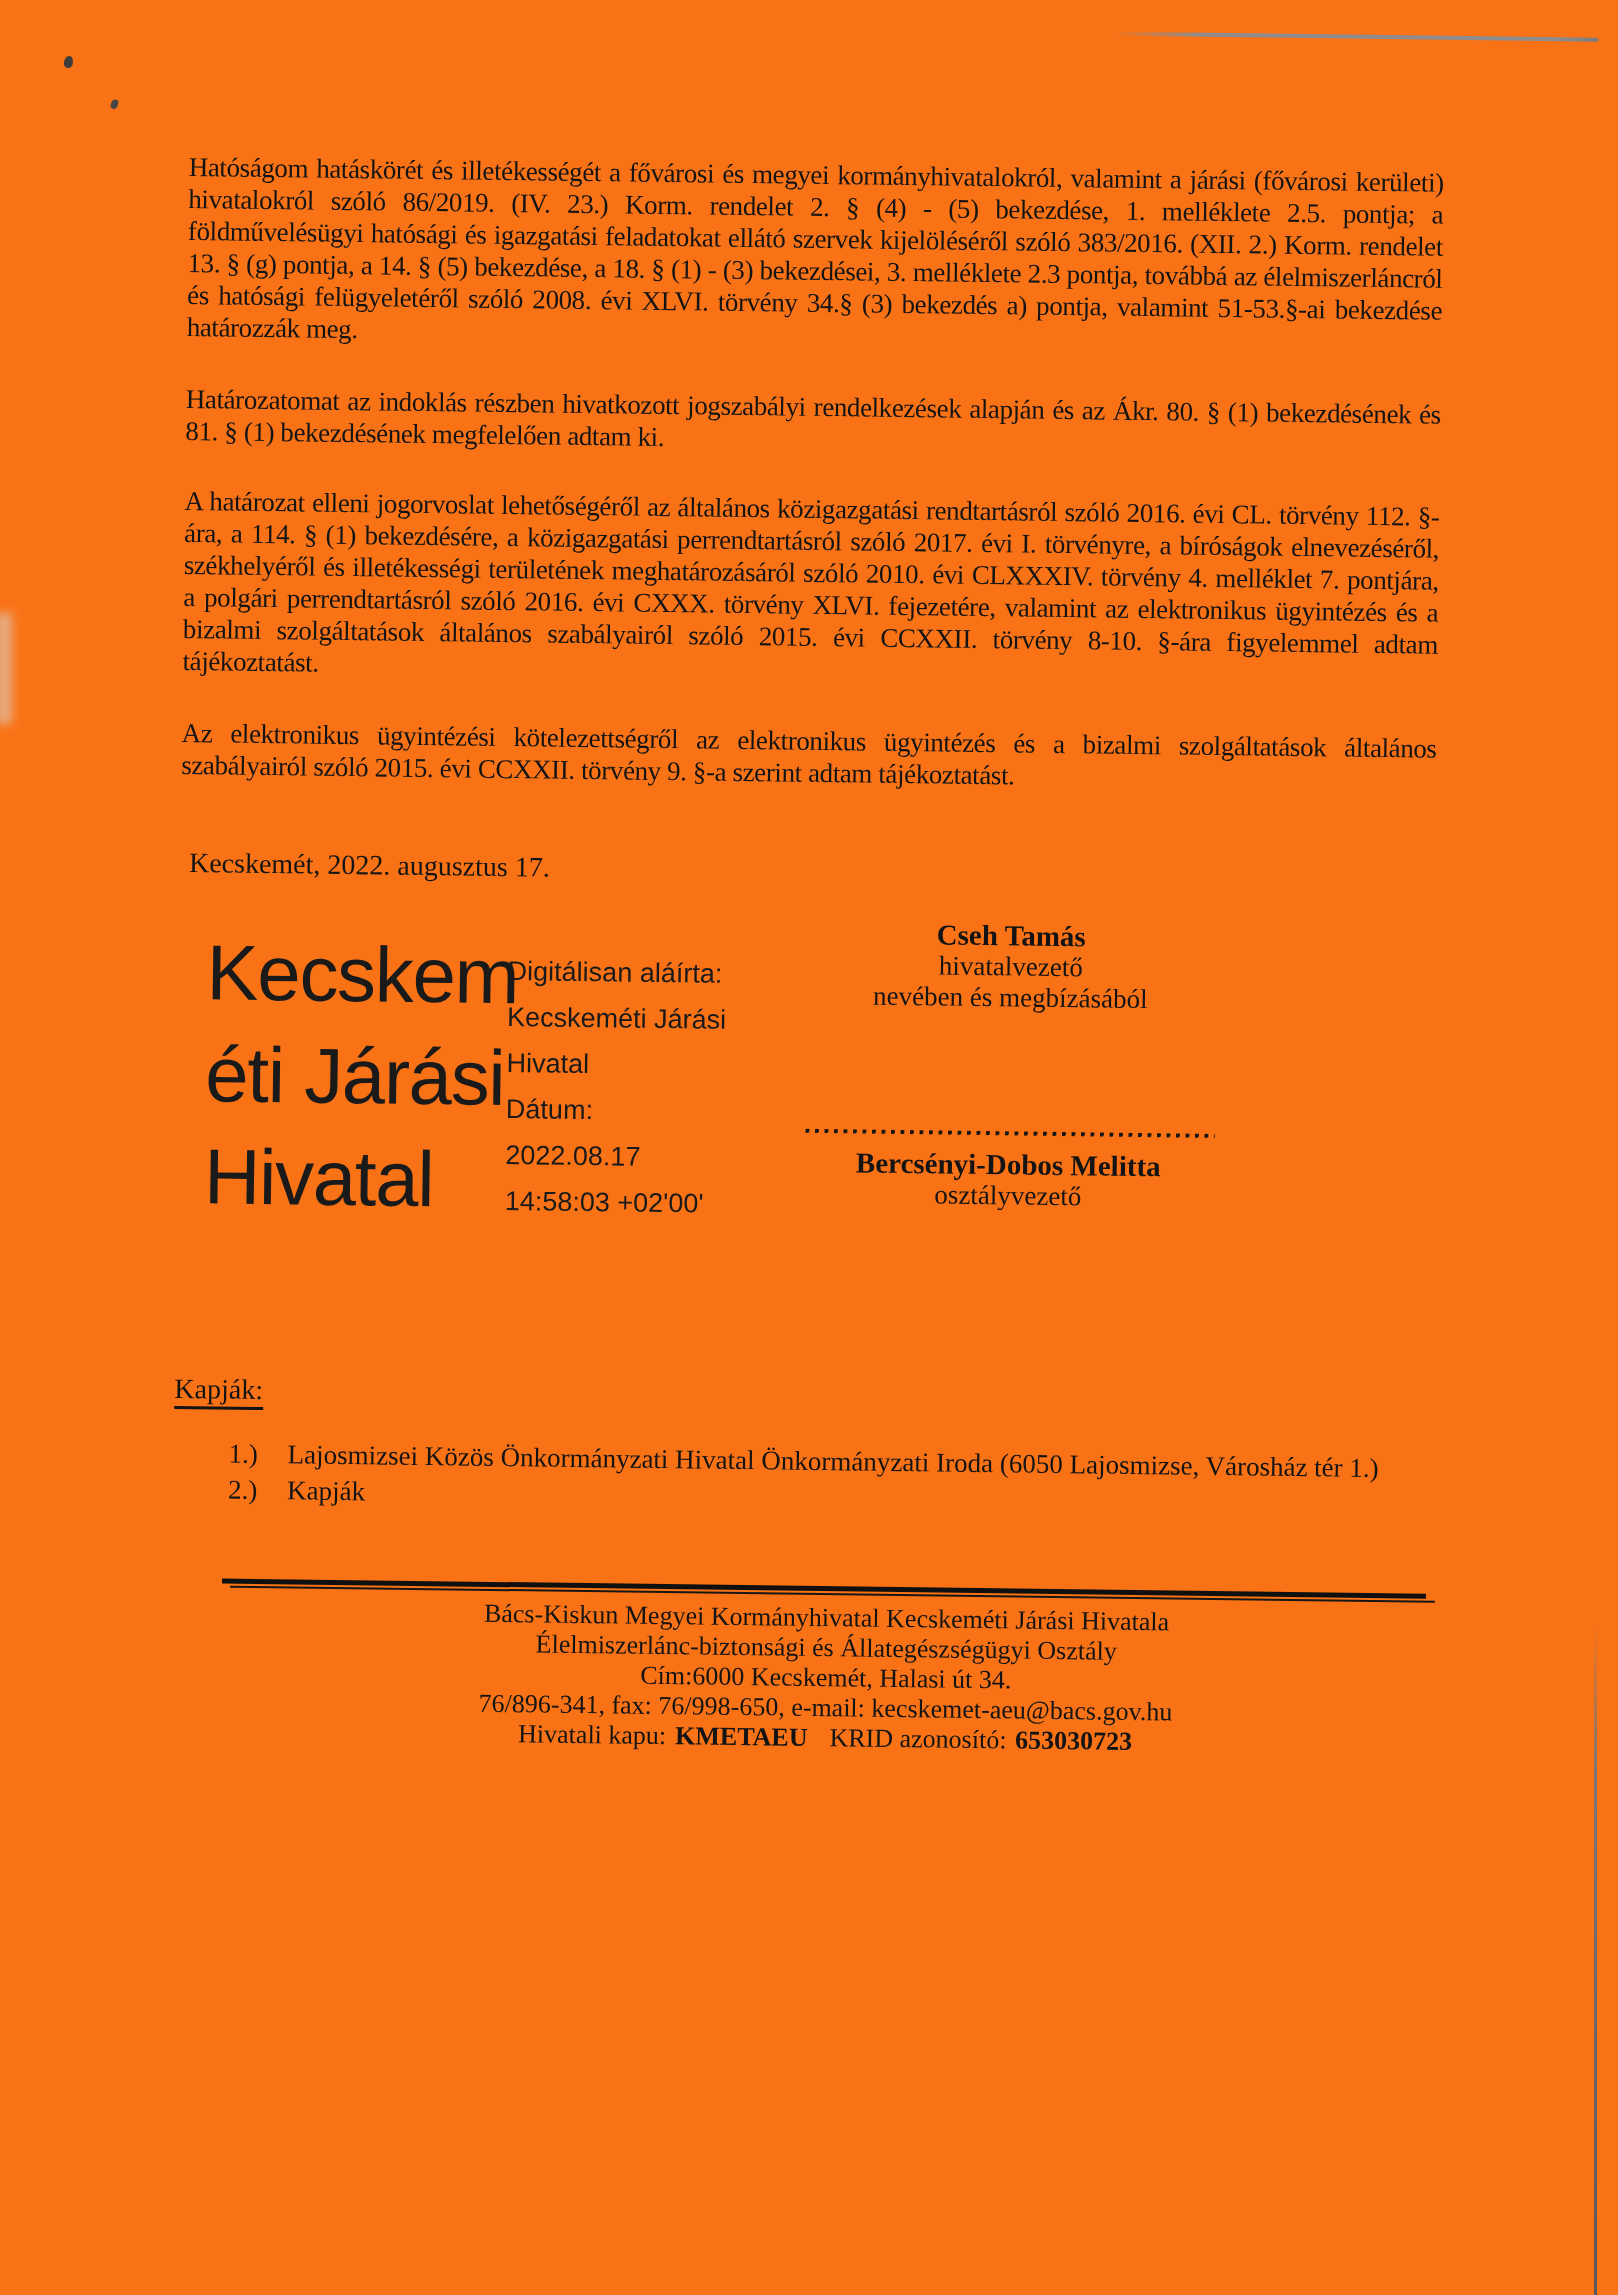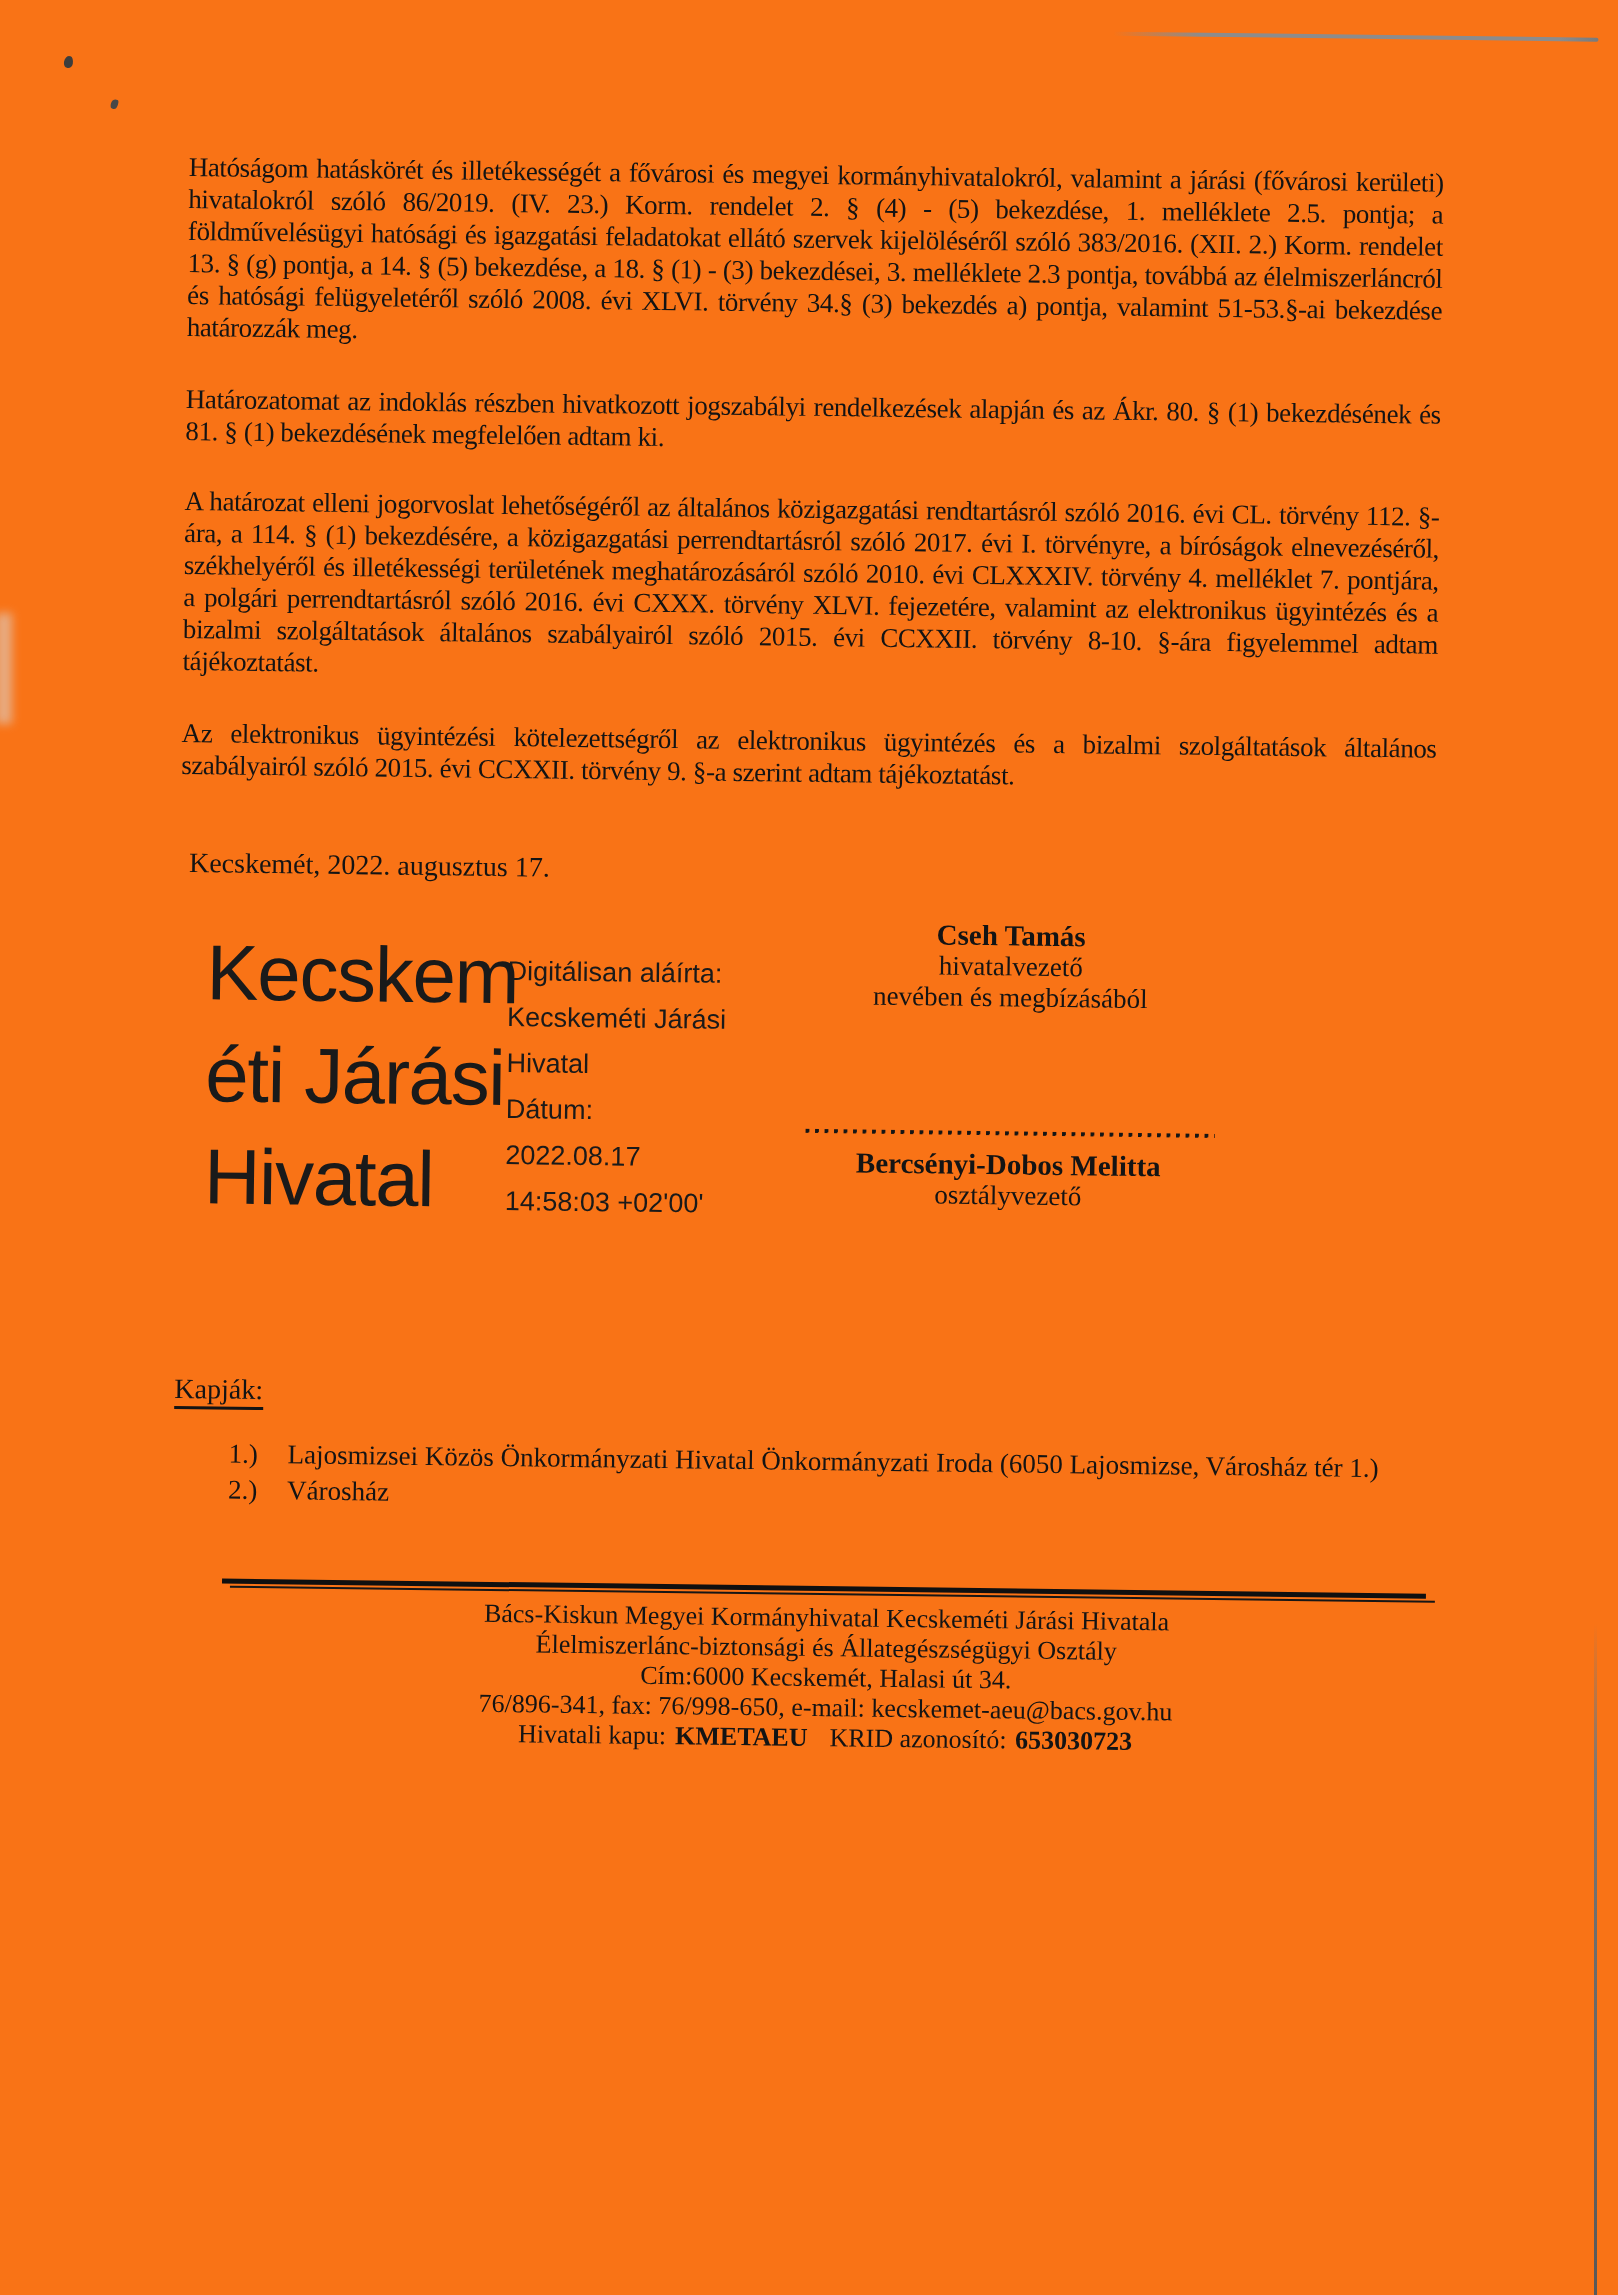--- a/index.html
+++ b/index.html
@@ -136,21 +136,21 @@
 
     <div id="kapjak">
       <span>Kapják:</span>
     </div>
 
     <div id="dist-list">
       <div class="dist-item">
         <span class="dist-num">1.)</span><span>Lajosmizsei Közös Önkormányzati Hivatal Önkormányzati Iroda (6050 Lajosmizse, Városház tér 1.)</span>
       </div>
       <div class="dist-item">
-        <span class="dist-num">2.)</span><span>Városház</span>
+        <span class="dist-num">2.)</span><span>Kapják</span>
       </div>
     </div>
 
     <div id="footer-rule-1"></div>
     <div id="footer-rule-2"></div>
 
     <div id="footer">
       <div>Bács-Kiskun Megyei Kormányhivatal Kecskeméti Járási Hivatala</div>
       <div>Élelmiszerlánc-biztonsági és Állategészségügyi Osztály</div>
       <div>Cím:6000 Kecskemét, Halasi út 34.</div>

